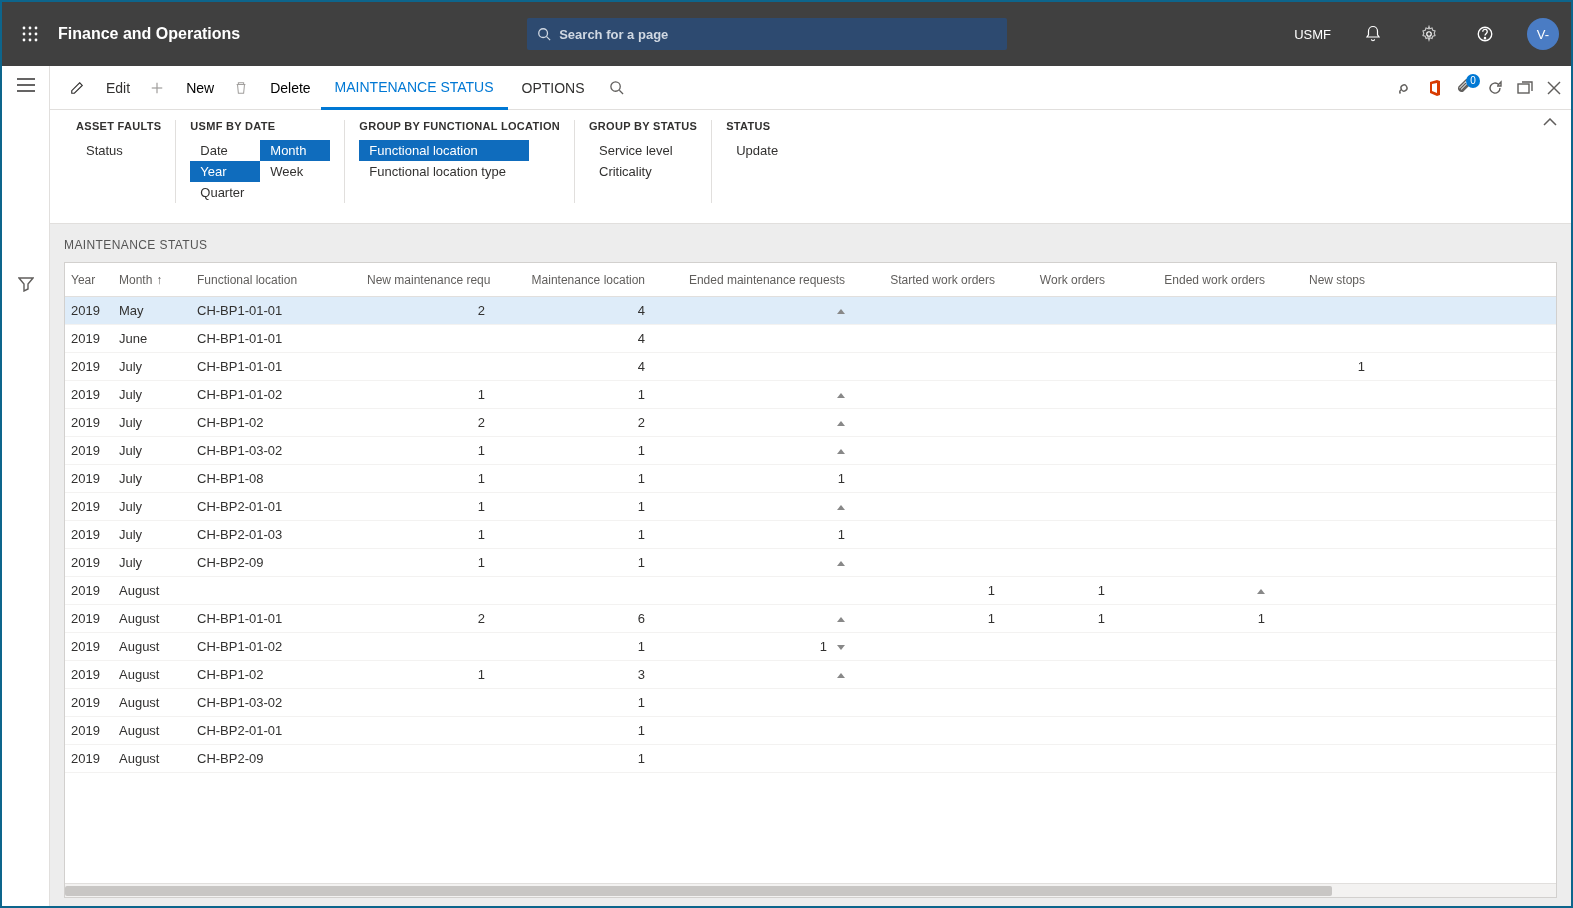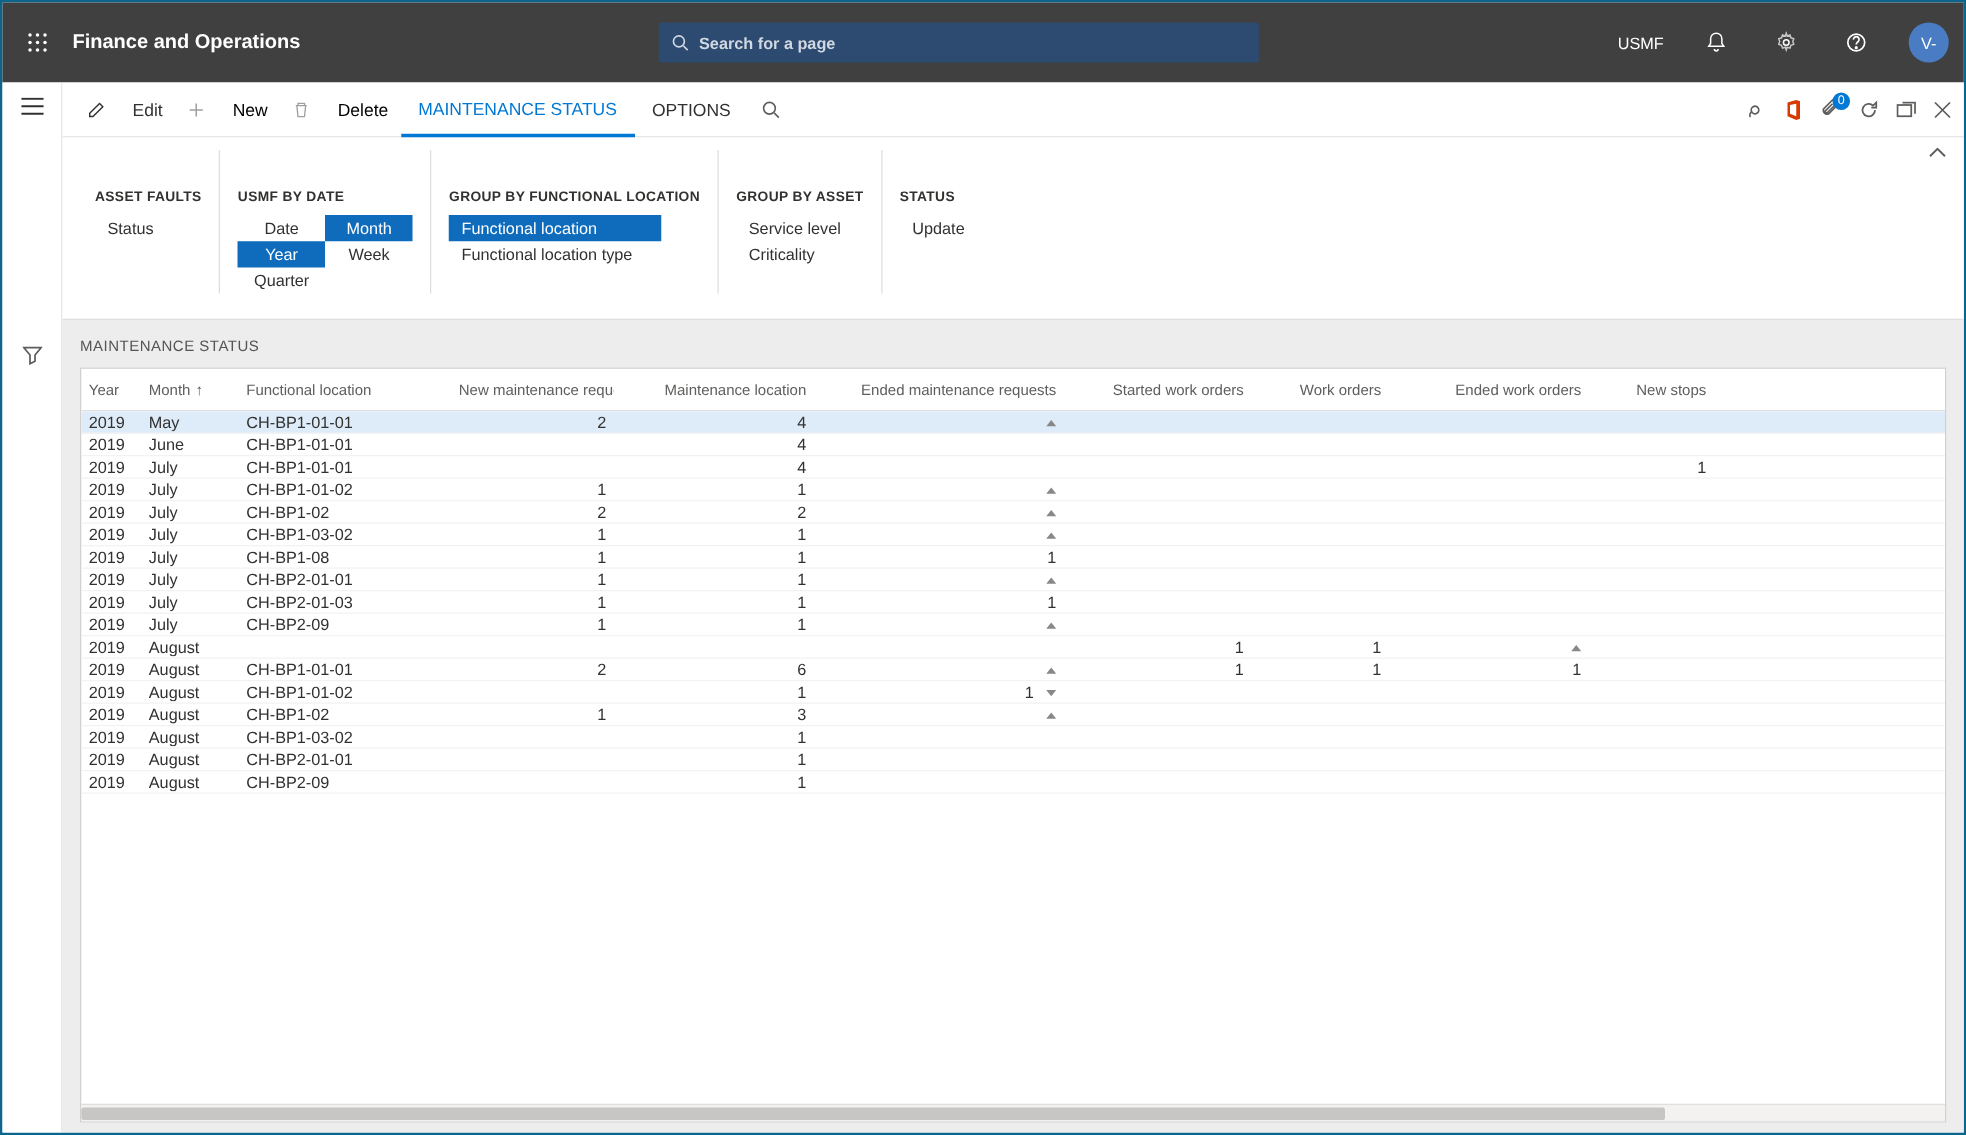--- a/index.html
+++ b/index.html
@@ -31,39 +31,39 @@
 .actionbar .spacer { flex: 1; }
 .actionbar .right-icons { display: flex; align-items: center; gap: 14px; color: #605e5c; }
 .actionbar .right-icons .ricon { cursor: pointer; position: relative; display: flex; align-items: center; }
 .actionbar .badge { position: absolute; top: -5px; right: -7px; background: #0078d4; color: #fff; border-radius: 8px; font-size: 10px; padding: 0 4px; min-width: 14px; text-align: center; line-height: 14px; }
 
 
 .groupstrip { display: flex; padding: 10px 12px 20px; background: #fff; position: relative; border-bottom: 1px solid #e1dfdd; }
 .groupstrip .chev-up { position: absolute; right: 14px; top: 8px; color: #605e5c; cursor: pointer; }
 .gs-col { border-right: 1px solid #e1dfdd; padding: 0 14px; }
 .gs-col:last-child { border-right: none; }
-.gs-col h4 { font-size: 11px; font-weight: 600; color: #323130; letter-spacing: 0.3px; margin-bottom: 8px; margin-top: 32px; }
+.gs-col h4 { font-size: 11px; font-weight: 600; color: #323130; letter-spacing: 0.3px; margin-bottom: 8px; }
 .gs-item { font-size: 13px; padding: 3px 10px; cursor: pointer; color: #323130; white-space: nowrap; }
 .gs-item.hl { background: #0f6cbd; color: #fff; }
 .gs-item.hl2 { background: #0f6cbd; color: #fff; }
-.gs-pair { display: grid; grid-template-columns: 70px 70px; text-align: center; }
+.gs-pair { display: grid; grid-template-columns: 70px 70px; }
 
 
 .content { flex: 1; background: #ededed; padding: 14px 14px 8px; display: flex; flex-direction: column; min-height: 0; }
 .content h3 { font-size: 12px; font-weight: 400; color: #555; letter-spacing: 0.4px; margin-bottom: 10px; }
 .filter-box { width: 200px; height: 30px; background: #fff; border: 1px solid #8a8886; display: flex; align-items: center; padding: 0 8px; gap: 6px; color: #605e5c; margin-bottom: 14px; }
 .filter-box input { border: none; outline: none; flex: 1; font-size: 13px; background: transparent; }
 
 .grid-wrap { flex: 1; background: #fff; border: 1px solid #d2d0ce; display: flex; flex-direction: column; min-height: 0; }
 .grid-head, .grid-row { display: grid; grid-template-columns: 48px 78px 170px 130px 160px 200px 150px 110px 160px 100px; align-items: center; }
 .grid-head { height: 34px; font-size: 12px; color: #605e5c; border-bottom: 1px solid #e1dfdd; }
 .grid-head .gh { padding: 0 6px; white-space: nowrap; overflow: hidden; cursor: pointer; }
 .grid-head .gh.r { text-align: right; }
 .grid-body { flex: 1; overflow-y: auto; }
-.grid-row { height: 18px; font-size: 13px; border-bottom: 1px solid #f3f2f1; }
+.grid-row { height: 28px; font-size: 13px; border-bottom: 1px solid #f3f2f1; }
 .grid-row.sel { background: #deecf9; }
 .grid-row .gc { padding: 0 6px; white-space: nowrap; overflow: hidden; }
 .grid-row .gc.r { text-align: right; position: relative; }
 .tri-up::after { content: ""; display: inline-block; margin-left: 10px; border-left: 4px solid transparent; border-right: 4px solid transparent; border-bottom: 5px solid #888; vertical-align: middle; }
 .tri-dn::after { content: ""; display: inline-block; margin-left: 10px; border-left: 4px solid transparent; border-right: 4px solid transparent; border-top: 5px solid #888; vertical-align: middle; }
 .sort-arr { margin-left: 4px; }
 
 .hscroll { height: 14px; background: #f3f2f1; border-top: 1px solid #e1dfdd; position: relative; }
 .hscroll .thumb { position: absolute; left: 0; top: 2px; height: 10px; width: 85%; background: #c8c6c4; border-radius: 2px; }
 
@@ -238,21 +238,21 @@
           </div>
         </div>
 
         <div class="gs-col">
           <h4>GROUP BY FUNCTIONAL LOCATION</h4>
           <div class="gs-item hl2" style="width:170px;">Functional location</div>
           <div class="gs-item">Functional location type</div>
         </div>
 
         <div class="gs-col">
-          <h4>GROUP BY ASSET</h4>
+          <h4>GROUP BY STATUS</h4>
           <div class="gs-item">Service level</div>
           <div class="gs-item">Criticality</div>
         </div>
 
         <div class="gs-col">
           <h4>STATUS</h4>
           <div class="gs-item">Update</div>
         </div>
       </div>
 

